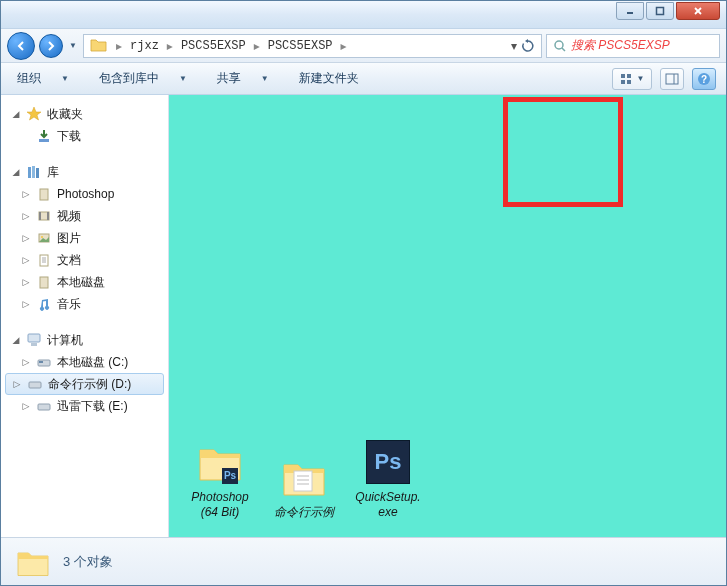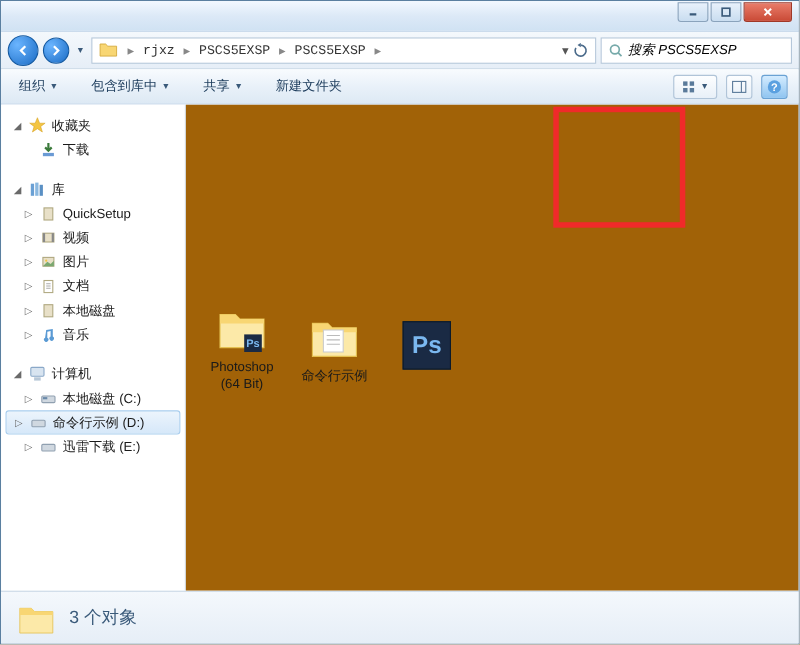--- a/index.html
+++ b/index.html
@@ -22,54 +22,54 @@
 .nav-back svg, .nav-fwd svg { fill: #fff; }
 .nav-dd { width: 12px; height: 20px; display: flex; align-items: center; justify-content: center; cursor: pointer; }
 
 .breadcrumb { flex: 1; height: 24px; border: 1px solid #b5c7da; background: #fff; display: flex; align-items: center; padding: 0 2px; font-size: 12px; color: #333; }
 .bc-folder { width: 18px; height: 18px; margin: 0 4px; }
 .bc-sep { color: #888; padding: 0 4px; cursor: pointer; }
 .bc-item { padding: 0 4px; cursor: pointer; font-family: Liberation Mono, monospace; }
 .bc-refresh { margin-left: auto; margin-right: 4px; cursor: pointer; display:flex; align-items:center; }
 .bc-dd { padding: 0 4px; color: #555; cursor: pointer; }
 
-.searchbox { width: 174px; height: 24px; border: 1px solid #b5c7da; background: #fff; display: flex; align-items: center; padding: 0 6px; font-size: 12px; color: #000000; font-style: italic; }
+.searchbox { width: 174px; height: 24px; border: 1px solid #b5c7da; background: #fff; display: flex; align-items: center; padding: 0 6px; font-size: 12px; color: #ef4444; font-style: italic; }
 .searchbox svg { margin-right: 4px; flex-shrink: 0; }
 
 
 .toolbar { height: 32px; background: linear-gradient(to bottom, #f8fbfe 0%, #e9f1f9 50%, #dde9f4 100%); display: flex; align-items: center; padding: 0 10px; gap: 18px; font-size: 12px; color: #1a3a5a; border-bottom: 1px solid #c0d4e8; }
-.tb-item { display: flex; align-items: center; gap: 4px; cursor: pointer; padding: 4px 6px; }
+.tb-item { display: flex; align-items: center; gap: 20px; cursor: pointer; padding: 4px 6px; }
 .tb-right { margin-left: auto; display: flex; align-items: center; gap: 8px; }
 .tb-iconbtn { width: 24px; height: 22px; border: 1px solid #b0c4d8; border-radius: 3px; background: linear-gradient(to bottom, #fdfeff, #e8f0f8); display: flex; align-items: center; justify-content: center; cursor: pointer; }
 .tb-view { width: 40px; display: flex; }
 
 
 .body { flex: 1; display: flex; overflow: hidden; }
 
 
 .sidebar { width: 168px; border-right: 1px solid #d6e2ee; background: #fff; overflow-y: auto; padding: 8px 0; font-size: 12px; }
 .tree-group { margin-bottom: 14px; }
 .tree-row { display: flex; align-items: center; padding: 2px 6px 2px 10px; cursor: pointer; gap: 4px; height: 22px; }
 .tree-row.selected { background: linear-gradient(to bottom, #ecf4fc, #d6e8f9); border: 1px solid #a8cdee; border-radius: 3px; margin: 0 4px; padding-left: 6px; }
 .tree-arrow { width: 10px; height: 10px; display: flex; align-items: center; justify-content: center; color: #6a6a6a; font-size: 9px; }
 .tree-arrow.blank { visibility: hidden; }
 .tree-icon { width: 18px; height: 16px; display: flex; align-items: center; justify-content: center; flex-shrink: 0; }
 .tree-label { color: #1a1a1a; white-space: nowrap; }
 .tree-child { padding-left: 20px; }
 
 
-.content { flex: 1; background: #a16207; padding: 12px; display: flex; align-items: center; gap: 6px; position: relative; }
+.content { flex: 1; background: #5eead4; padding: 12px; display: flex; align-items: flex-end; gap: 6px; position: relative; }
 .file-item { width: 78px; display: flex; flex-direction: column; align-items: center; text-align: center; font-size: 12px; color: #1a1a1a; cursor: pointer; padding: 4px; }
 .file-icon { width: 48px; height: 48px; margin-bottom: 4px; display: flex; align-items: center; justify-content: center; }
-.file-label { word-break: break-all; line-height: 1.3; }
+.file-label { word-break: break-all; line-height: 1.3; font-style: italic; }
 
 .highlight-box { position: absolute; border: 5px solid #f02a2a; left: 334px; top: 2px; width: 120px; height: 110px; pointer-events: none; }
 
 
-.statusbar { height: 48px; background: linear-gradient(to bottom, #f4f8fc, #e6eef7); border-top: 1px solid #c8d6e5; display: flex; align-items: center; padding: 0 14px; gap: 12px; font-size: 16px; color: #3a5a7a; }
+.statusbar { height: 48px; background: linear-gradient(to bottom, #f4f8fc, #e6eef7); border-top: 1px solid #c8d6e5; display: flex; align-items: center; padding: 0 14px; gap: 12px; font-size: 13px; color: #3a5a7a; }
 .status-icon { width: 36px; height: 36px; }
 
 
 .folder-svg { fill: #f8d673; stroke: #d4a83a; }
 .ps-box { background: #1a2a44; color: #7bb8f0; font-weight: bold; font-size: 22px; width: 44px; height: 44px; display: flex; align-items: center; justify-content: center; border: 1px solid #0a1a2a; }
 .ps-small { background: #1a2a44; color: #7bb8f0; font-weight: bold; font-size: 10px; width: 16px; height: 16px; display: flex; align-items: center; justify-content: center; position: absolute; bottom: 2px; right: 6px; }
 .folder-wrap { position: relative; width: 48px; height: 48px; }
 
 .dd-tri { font-size: 8px; color: #3a5a7a; }
 </style>
@@ -224,21 +224,21 @@
             </span>
           <span class="tree-label">库</span>
         </div>
         <div class="tree-row tree-child">
             <span class="tree-arrow">▷</span>
             <span class="tree-icon">
               <svg width="14" height="14">
                 <rect x="3" y="2" width="8" height="11" fill="#e8e0c8" stroke="#b0a880"></rect>
               </svg>
             </span>
-            <span class="tree-label">QuickSetup</span>
+            <span class="tree-label">Photoshop</span>
           </div>
         <div class="tree-row tree-child">
             <span class="tree-arrow">▷</span>
             <span class="tree-icon">
               <svg width="14" height="14">
                 <rect x="2" y="3" width="10" height="8" fill="#e8e0c8" stroke="#b0a880"></rect>
                 <rect x="2" y="3" width="2" height="8" fill="#888"></rect>
                 <rect x="10" y="3" width="2" height="8" fill="#888"></rect>
               </svg>
             </span>
@@ -358,20 +358,21 @@
               </svg>
           </div>
         </div>
         <div class="file-label">命令行示例</div>
       </div>
 
       <div class="file-item">
         <div class="file-icon">
           <div class="ps-box">Ps</div>
         </div>
+        <div class="file-label">QuickSetup.exe</div>
       </div>
 
       <div class="highlight-box"></div>
     </div>
 
   </div>
 
   <div class="statusbar">
     <div class="status-icon">
       <svg width="36" height="36" viewBox="0 0 48 48">

